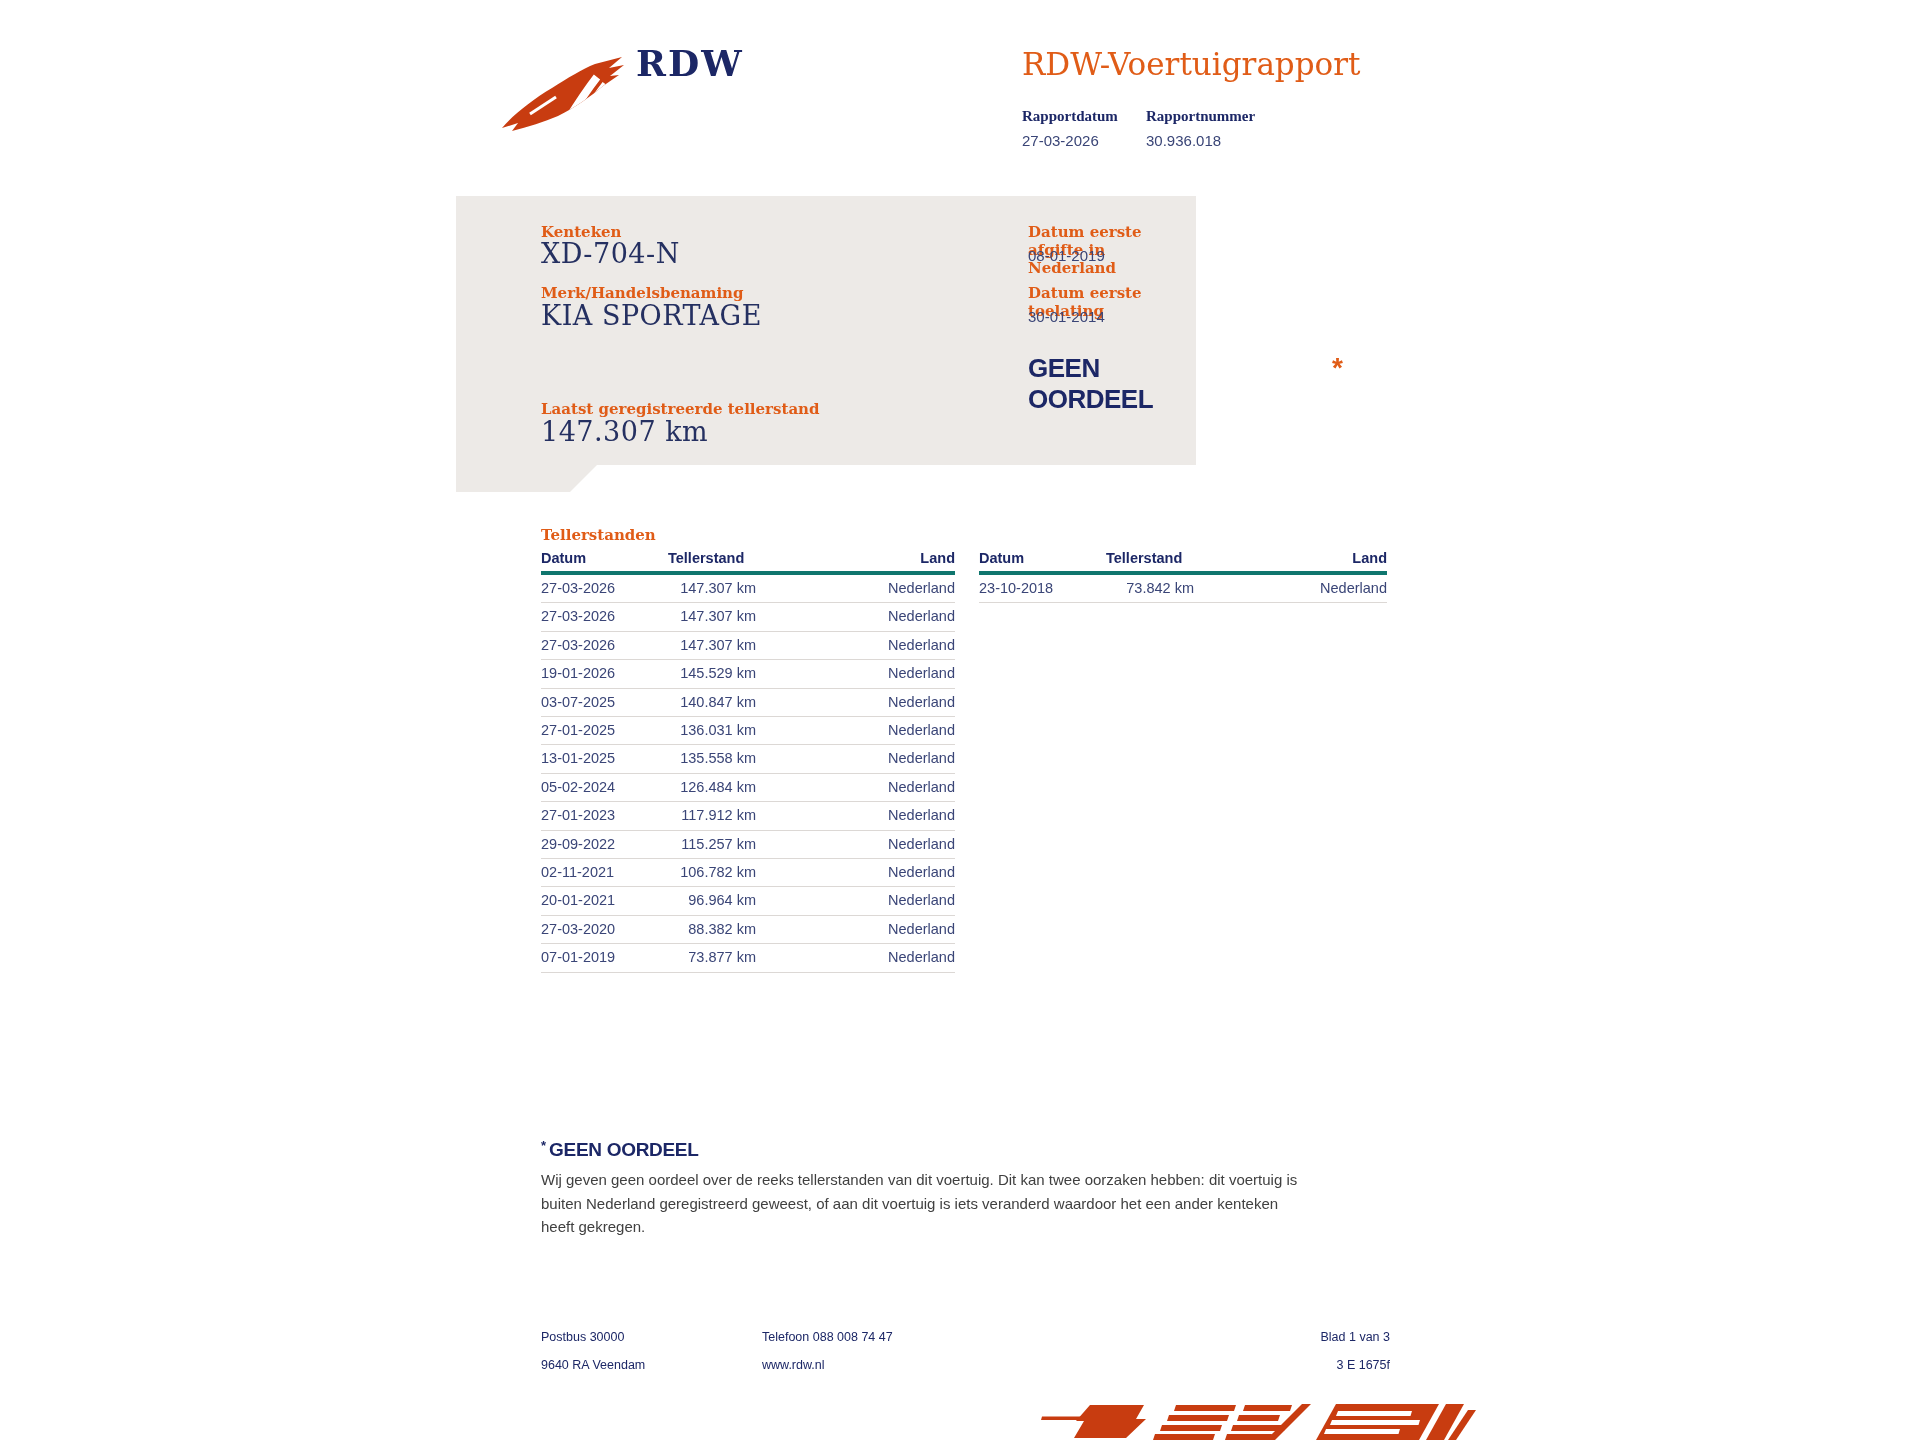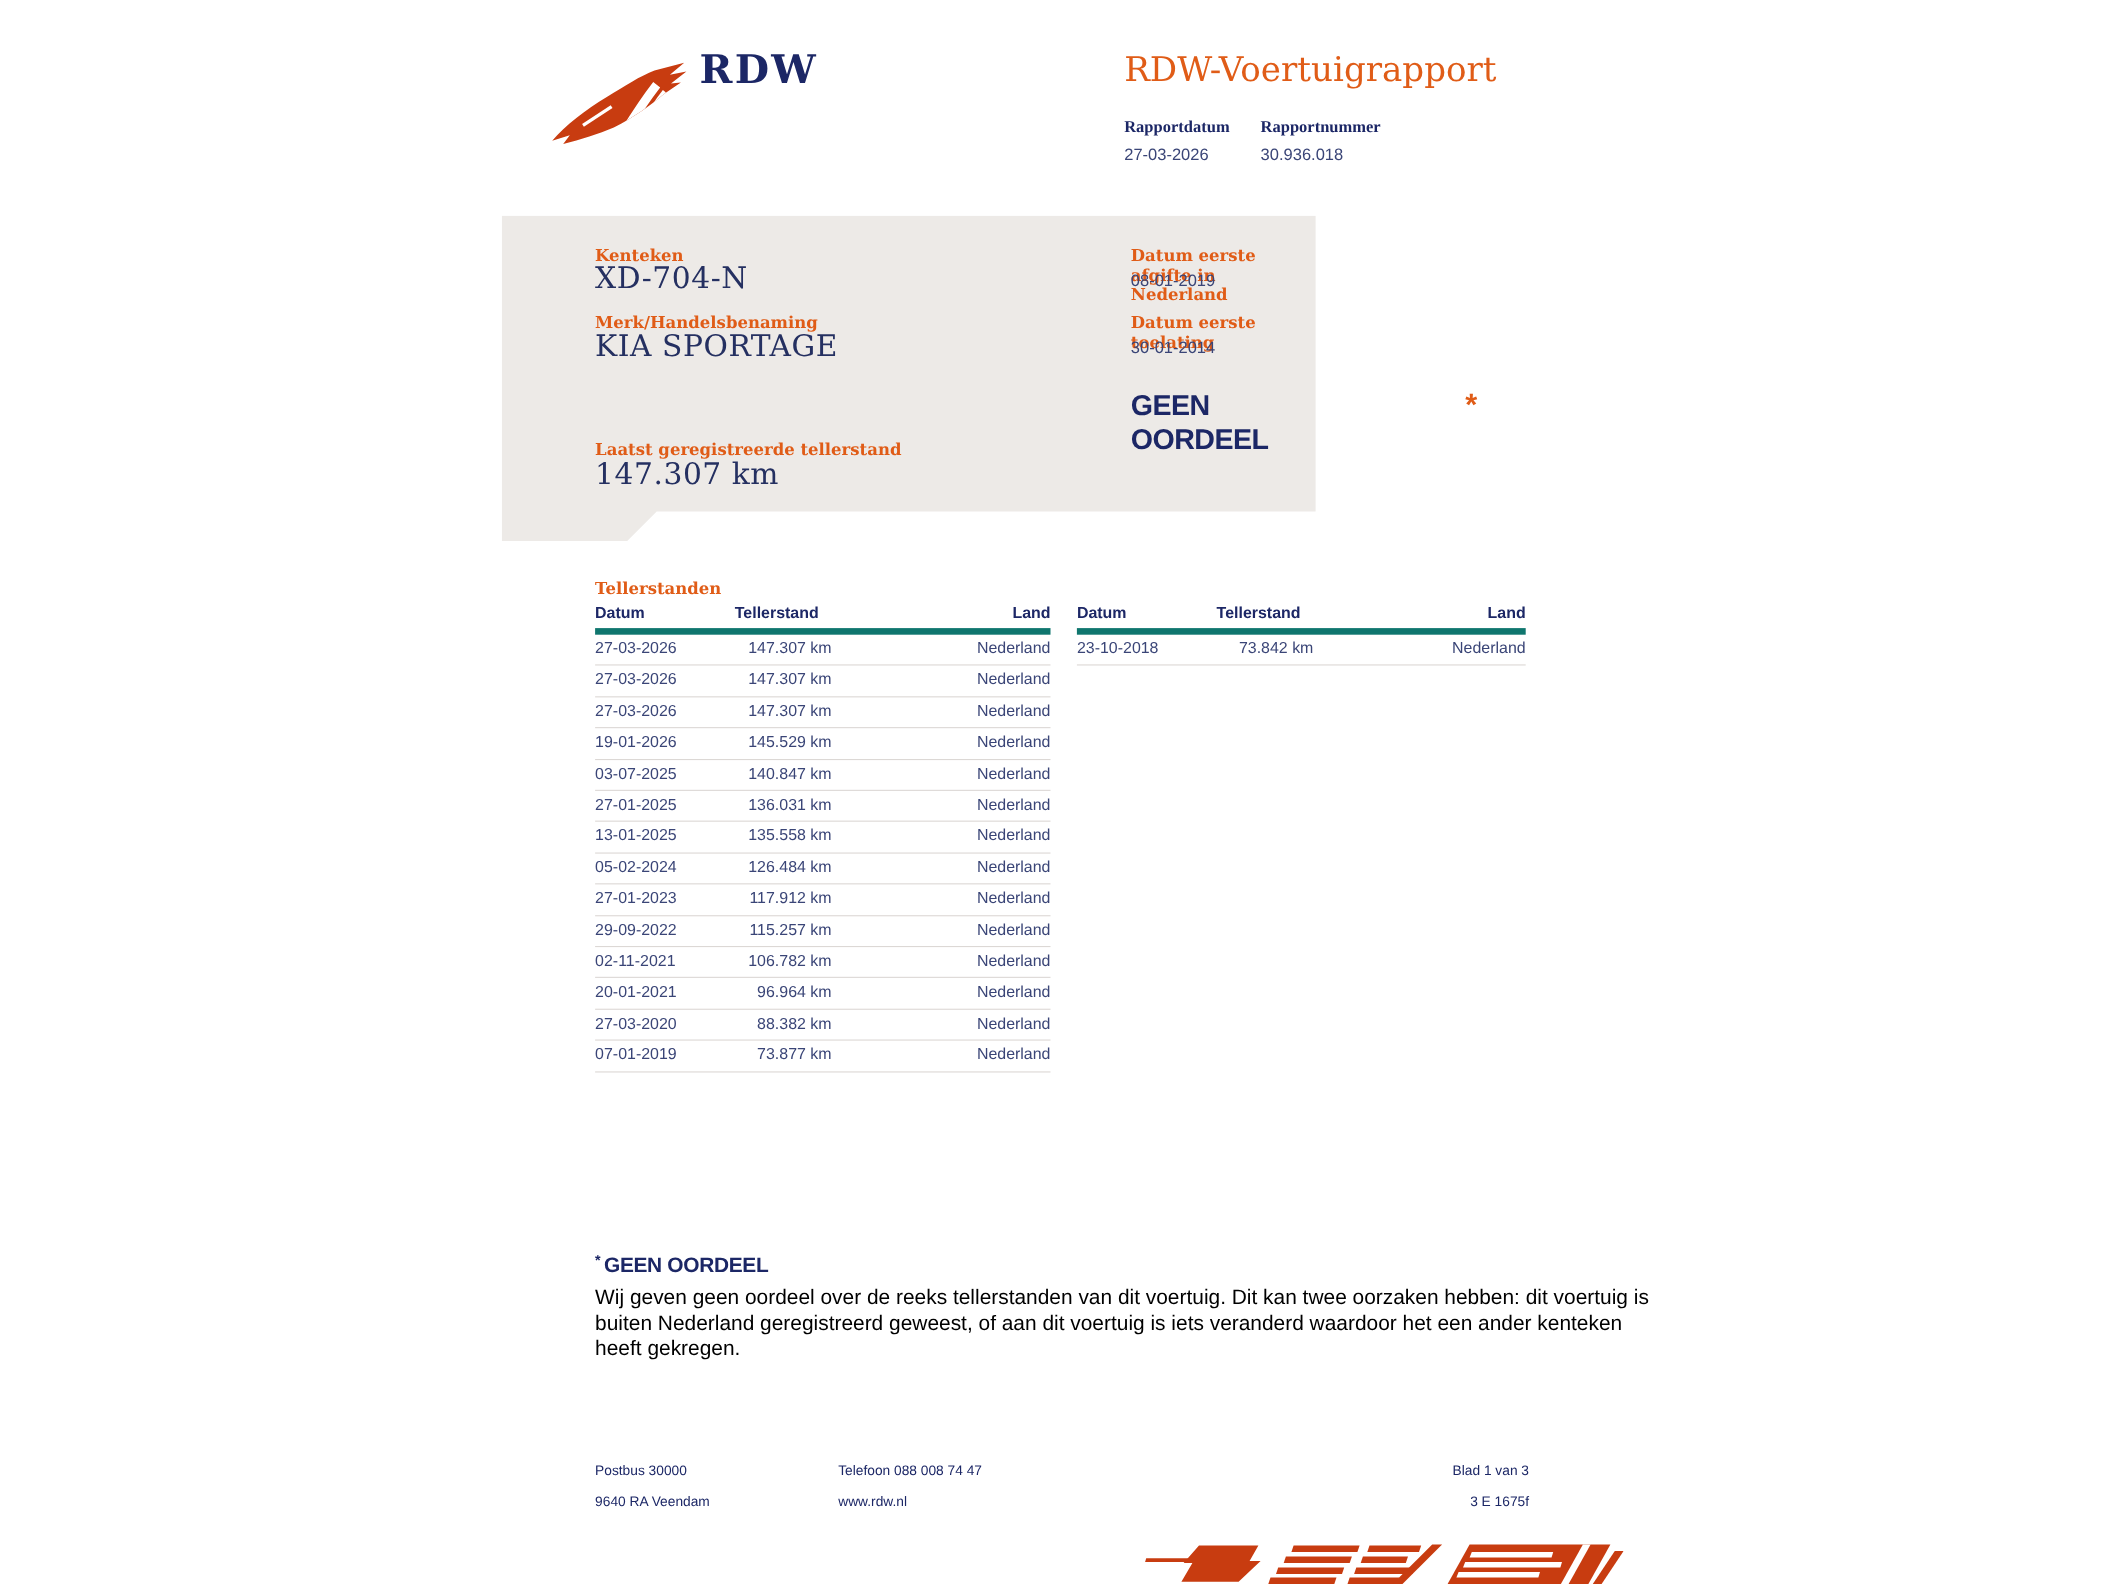--- a/index.html
+++ b/index.html
@@ -48,41 +48,41 @@
   
   .section-title {
     left:541px; top:526px; font-family:"DejaVu Serif", serif; font-weight:bold;
     font-size:15px; color:#e05c17;
   }
   .meter-table { top:550px; }
   .meter-table.left  { left:541px; width:414px; }
   .meter-table.right { left:979px; width:408px; }
   .t-head {
     display:grid; grid-template-columns:127px 88px 1fr; line-height:17px;
-    padding-bottom:4px; border-bottom:6px solid #0f766e;
+    padding-bottom:4px; border-bottom:4px solid #0f766e;
     font-weight:bold; font-size:14.5px; color:#1c2766;
   }
   .t-head .h2 { text-align:left; }
   .t-head .h3 { text-align:right; }
   .t-row {
     display:grid; grid-template-columns:127px 88px 1fr; line-height:27.4px;
     border-bottom:1px solid #dcd8d5; font-size:14.5px; color:#3a4577;
   }
   .t-row .t-cell.c1 { text-align:right; }
   .t-row .t-cell.c2 { text-align:right; }
 
   
   .footnote-title { left:541px; top:1138px; }
   .footnote-title .marker {
     font-size:13px; font-weight:bold; color:#1c2766; vertical-align:6px; margin-right:3px;
   }
   .footnote-title .txt {
     font-size:19px; font-weight:bold; letter-spacing:-0.3px; color:#1c2766;
   }
-  .footnote-body { left:541px; top:1168px; font-size:19px; color:#000000; }
+  .footnote-body { left:541px; top:1168px; font-size:15px; color:#404040; }
   .footnote-body .fn-line { line-height:23.5px; white-space:nowrap; }
 
   
   .footer-col { top:1330px; font-size:12.5px; color:#1c2766; }
   .footer-col div { line-height:14px; }
   .footer-col div + div { margin-top:14px; }
   .footer-left  { left:541px; }
   .footer-mid   { left:762px; }
   .footer-right { right:530px; text-align:right; }
 

